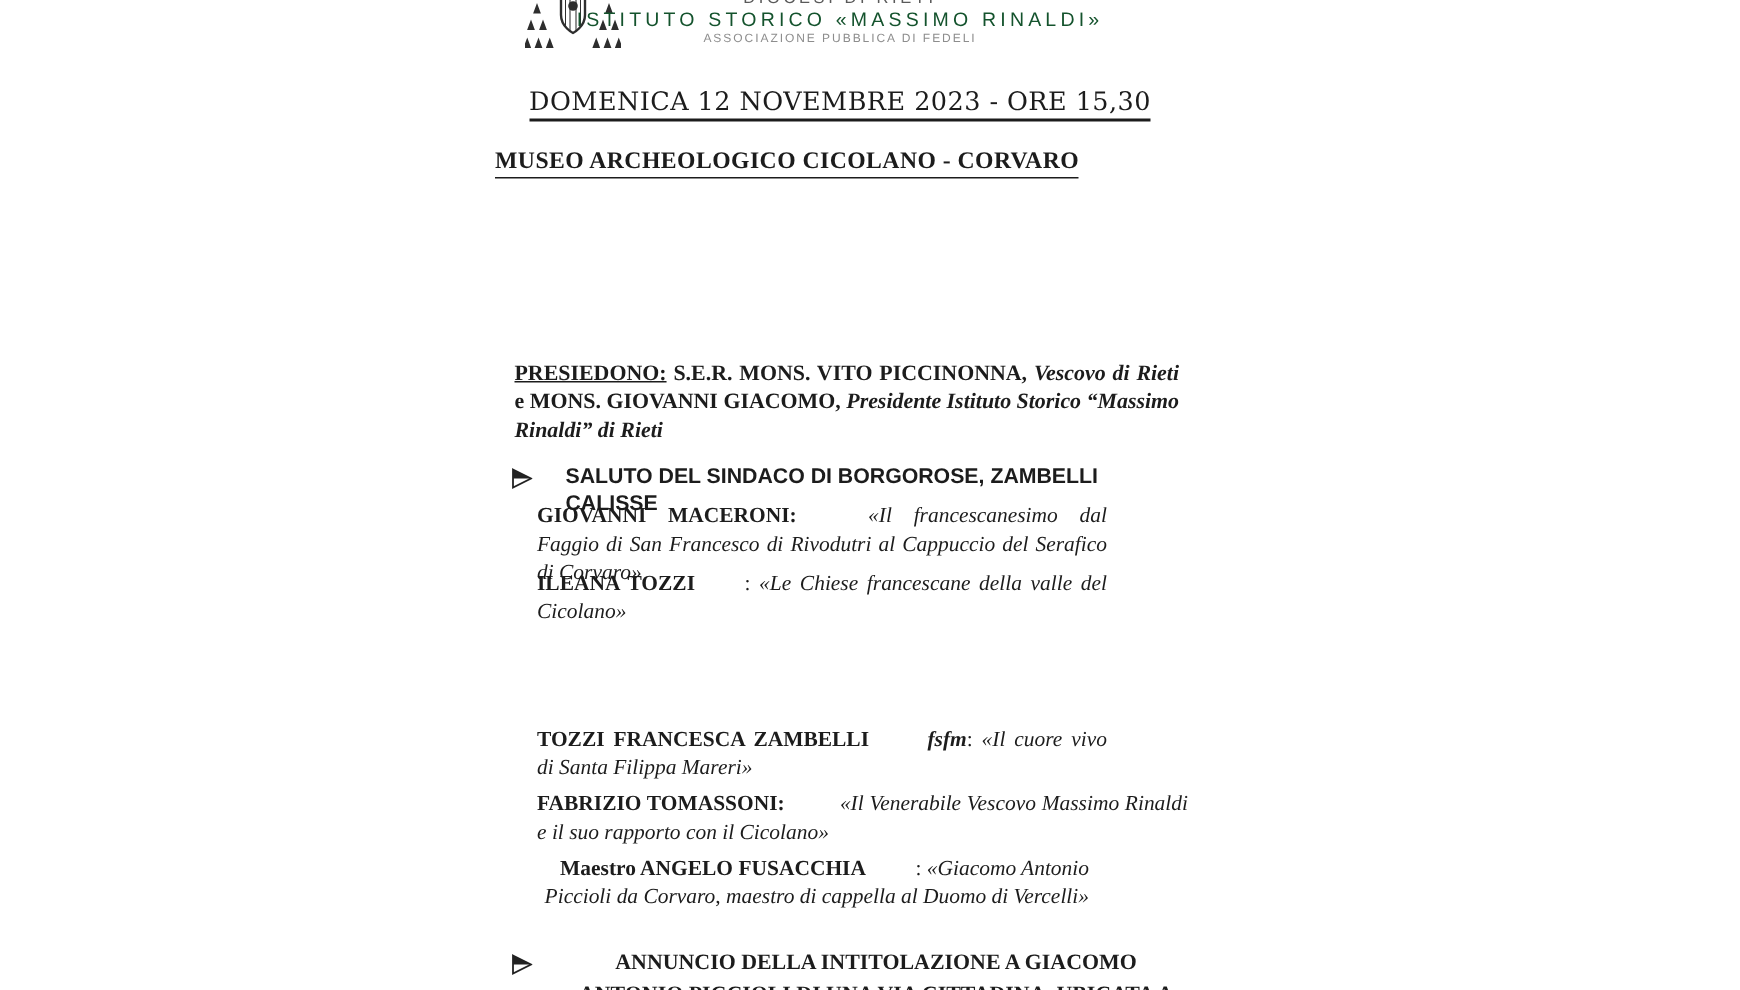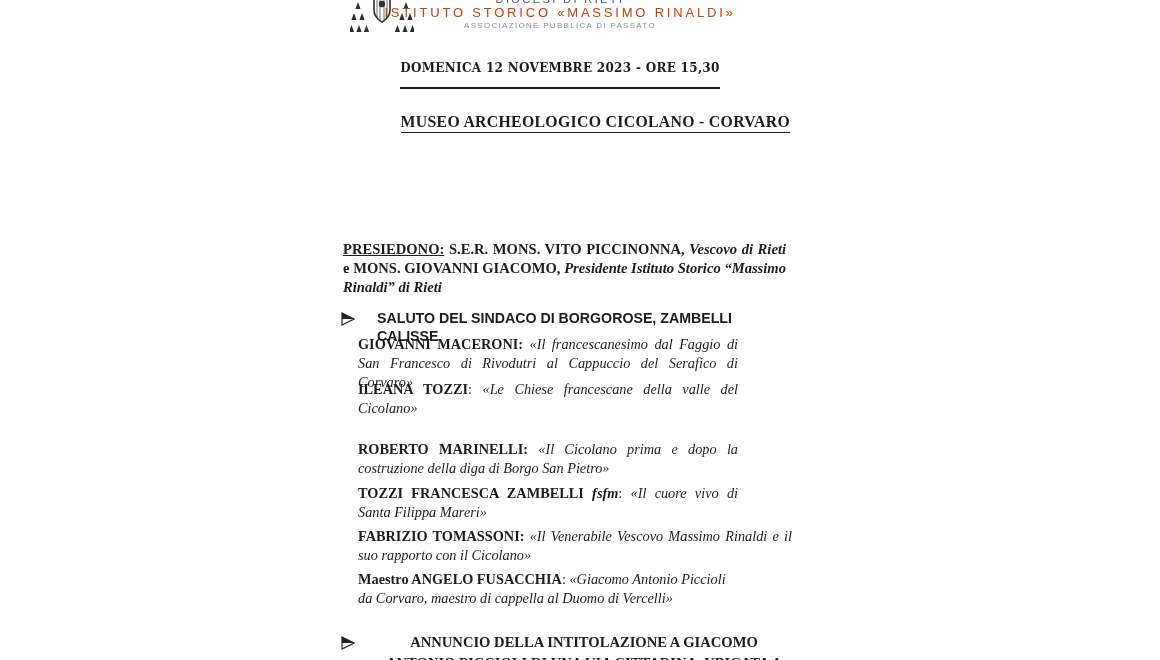--- a/index.html
+++ b/index.html
@@ -4,29 +4,29 @@
 <style>
   html,body{margin:0;padding:0;}
   body{width:1160px;height:660px;background:#ffffff;font-family:"Liberation Serif",serif;color:#1c1c1c;}
   #page{position:relative;width:1160px;height:660px;overflow:hidden;background:#fff;}
 
   
   .crest{position:absolute;left:350px;top:-17px;}
   .hdr-diocese{position:absolute;left:330px;top:-7px;width:460px;text-align:center;
     font-family:"Liberation Sans",sans-serif;font-size:11px;letter-spacing:2.4px;color:#5a5a5a;white-space:nowrap;}
   .hdr-institute{position:absolute;left:330px;top:5px;width:460px;text-align:center;
-    font-family:"Liberation Sans",sans-serif;font-size:13px;letter-spacing:2.8px;color:#c2410c;white-space:nowrap;}
+    font-family:"Liberation Sans",sans-serif;font-size:13px;letter-spacing:2.8px;color:#14532d;white-space:nowrap;}
   .hdr-assoc{position:absolute;left:330px;top:21px;width:460px;text-align:center;
     font-family:"Liberation Sans",sans-serif;font-size:8px;letter-spacing:1.3px;color:#8d8d8d;white-space:nowrap;}
 
   
   .date-line{position:absolute;left:330px;top:58px;width:460px;text-align:center;}
-  .date-line span{display:inline-block;border-bottom:2px solid #1c1c1c;padding-bottom:12px;
-    font-family:"DejaVu Serif",serif;font-weight:bold;font-size:12px;letter-spacing:.3px;white-space:nowrap;}
-  .venue-line{position:absolute;left:330px;top:113px;width:460px;text-align:right;}
+  .date-line span{display:inline-block;border-bottom:2px solid #1c1c1c;padding-bottom:1px;
+    font-family:"DejaVu Serif",serif;font-weight:normal;font-size:17px;letter-spacing:.3px;white-space:nowrap;}
+  .venue-line{position:absolute;left:330px;top:99px;width:460px;text-align:left;}
   .venue-line span{display:inline-block;border-bottom:1.8px solid #1c1c1c;padding-bottom:1px;
     font-family:"Liberation Serif",serif;font-weight:bold;font-size:15.8px;letter-spacing:.3px;white-space:nowrap;}
 
   .event-title{position:absolute;left:330px;top:139px;width:462px;
     font-weight:bold;font-style:italic;font-size:15.3px;line-height:18.6px;text-align:justify;}
 
   
   .presiding{position:absolute;left:343px;top:240px;width:443px;
     font-weight:bold;font-size:14.6px;line-height:19px;text-align:justify;}
   .presiding .lbl{text-decoration:underline;}
@@ -37,29 +37,29 @@
   .b1-icon{left:341px;top:312px;}
   .b2-icon{left:341px;top:636px;}
   .bullet1-text{position:absolute;left:377px;top:309px;width:402px;
     font-family:"Liberation Sans",sans-serif;font-weight:bold;font-size:14.2px;line-height:18px;}
   .bullet2-text{position:absolute;left:375px;top:632px;width:418px;text-align:center;
     font-family:"Liberation Serif",serif;font-weight:bold;font-size:14.6px;line-height:21px;}
 
   
   .speaker{position:absolute;left:358px;font-size:14.3px;line-height:19px;text-align:justify;}
   .speaker .nm{font-weight:bold;}
-  .speaker .sfx{font-weight:bold;font-style:italic;}
+  .speaker .sfx{font-weight:bold;font-style:italic;margin-left:33px;}
   .speaker .sep{font-weight:normal;}
   .speaker .qt{font-style:italic;}
   .sp0{top:335px;width:380px;}
   .sp1{top:380px;width:380px;}
   .sp2{top:440px;width:380px;}
   .sp3{top:484px;width:380px;}
   .sp4{top:527px;width:434px;}
-  .sp5{top:570px;width:368px;text-align:left;}
+  .sp5{top:570px;width:368px;text-align:right;}
 </style>
 </head>
 <body>
 
 <div id="page">
 
   <svg class="crest" width="64" height="52" viewBox="0 0 64 52">
     <g stroke="#2e2e2e" fill="none" stroke-width="1.4">
       <path d="M32 1 C21 4 11 9 8 15"></path>
       <path d="M32 1 C43 4 53 9 56 15"></path>
@@ -81,21 +81,21 @@
     </g>
     <path d="M24 12 h16 v15 c0 8 -8 12 -8 12 s-8 -4 -8 -12 z" fill="#ffffff" stroke="#2e2e2e" stroke-width="1.6"></path>
     <g stroke="#2e2e2e" stroke-width=".7">
       <path d="M27 13 v22 M30 13 v25 M34 13 v25 M37 13 v22"></path>
     </g>
     <circle cx="32" cy="21" r="3.2" fill="#2e2e2e"></circle>
   </svg>
 
   <div class="hdr-diocese">DIOCESI DI RIETI</div>
   <div class="hdr-institute">ISTITUTO STORICO «MASSIMO RINALDI»</div>
-  <div class="hdr-assoc">ASSOCIAZIONE PUBBLICA DI PASSATO</div>
+  <div class="hdr-assoc">ASSOCIAZIONE PUBBLICA DI FEDELI</div>
 
   <div class="date-line">
     <span>DOMENICA 12 NOVEMBRE 2023 - ORE 15,30</span>
   </div>
   <div class="venue-line">
     <span>MUSEO ARCHEOLOGICO CICOLANO -  CORVARO</span>
   </div>
 
 
   <div class="presiding">
@@ -112,22 +112,20 @@
     <polygon points="1,1 13,7 1,7" fill="#222222"></polygon>
   </svg>
   <div class="bullet1-text">SALUTO DEL SINDACO DI BORGOROSE, ZAMBELLI CALISSE</div>
 
   <div class="speaker sp0"><span class="nm">GIOVANNI MACERONI:</span><span class="sfx"></span><span class="sep"></span>
     <span class="qt">«Il francescanesimo dal Faggio di San Francesco di Rivodutri al Cappuccio del Serafico di Corvaro»</span></div>
 
   <div class="speaker sp1"><span class="nm">ILEANA TOZZI</span><span class="sfx"></span><span class="sep">:</span>
     <span class="qt">«Le Chiese francescane della valle del Cicolano»</span></div>
 
-  <div class="speaker sp2"><span class="nm">ROBERTO MARINELLI:</span><span class="sfx"></span><span class="sep"></span>
-    <span class="qt">«Il Cicolano prima e dopo la costruzione della diga di Borgo San Pietro»</span></div>
 
   <div class="speaker sp3"><span class="nm">TOZZI FRANCESCA ZAMBELLI</span><span class="sfx"> fsfm</span><span class="sep">:</span>
     <span class="qt">«Il cuore vivo di Santa Filippa Mareri»</span></div>
 
   <div class="speaker sp4"><span class="nm">FABRIZIO TOMASSONI:</span><span class="sfx"></span><span class="sep"></span>
     <span class="qt">«Il Venerabile Vescovo Massimo Rinaldi e il suo rapporto con il Cicolano»</span></div>
 
   <div class="speaker sp5"><span class="nm">Maestro ANGELO FUSACCHIA</span><span class="sfx"></span><span class="sep">:</span>
     <span class="qt">«Giacomo Antonio Piccioli da Corvaro, maestro di cappella al Duomo di Vercelli»</span></div>
 

